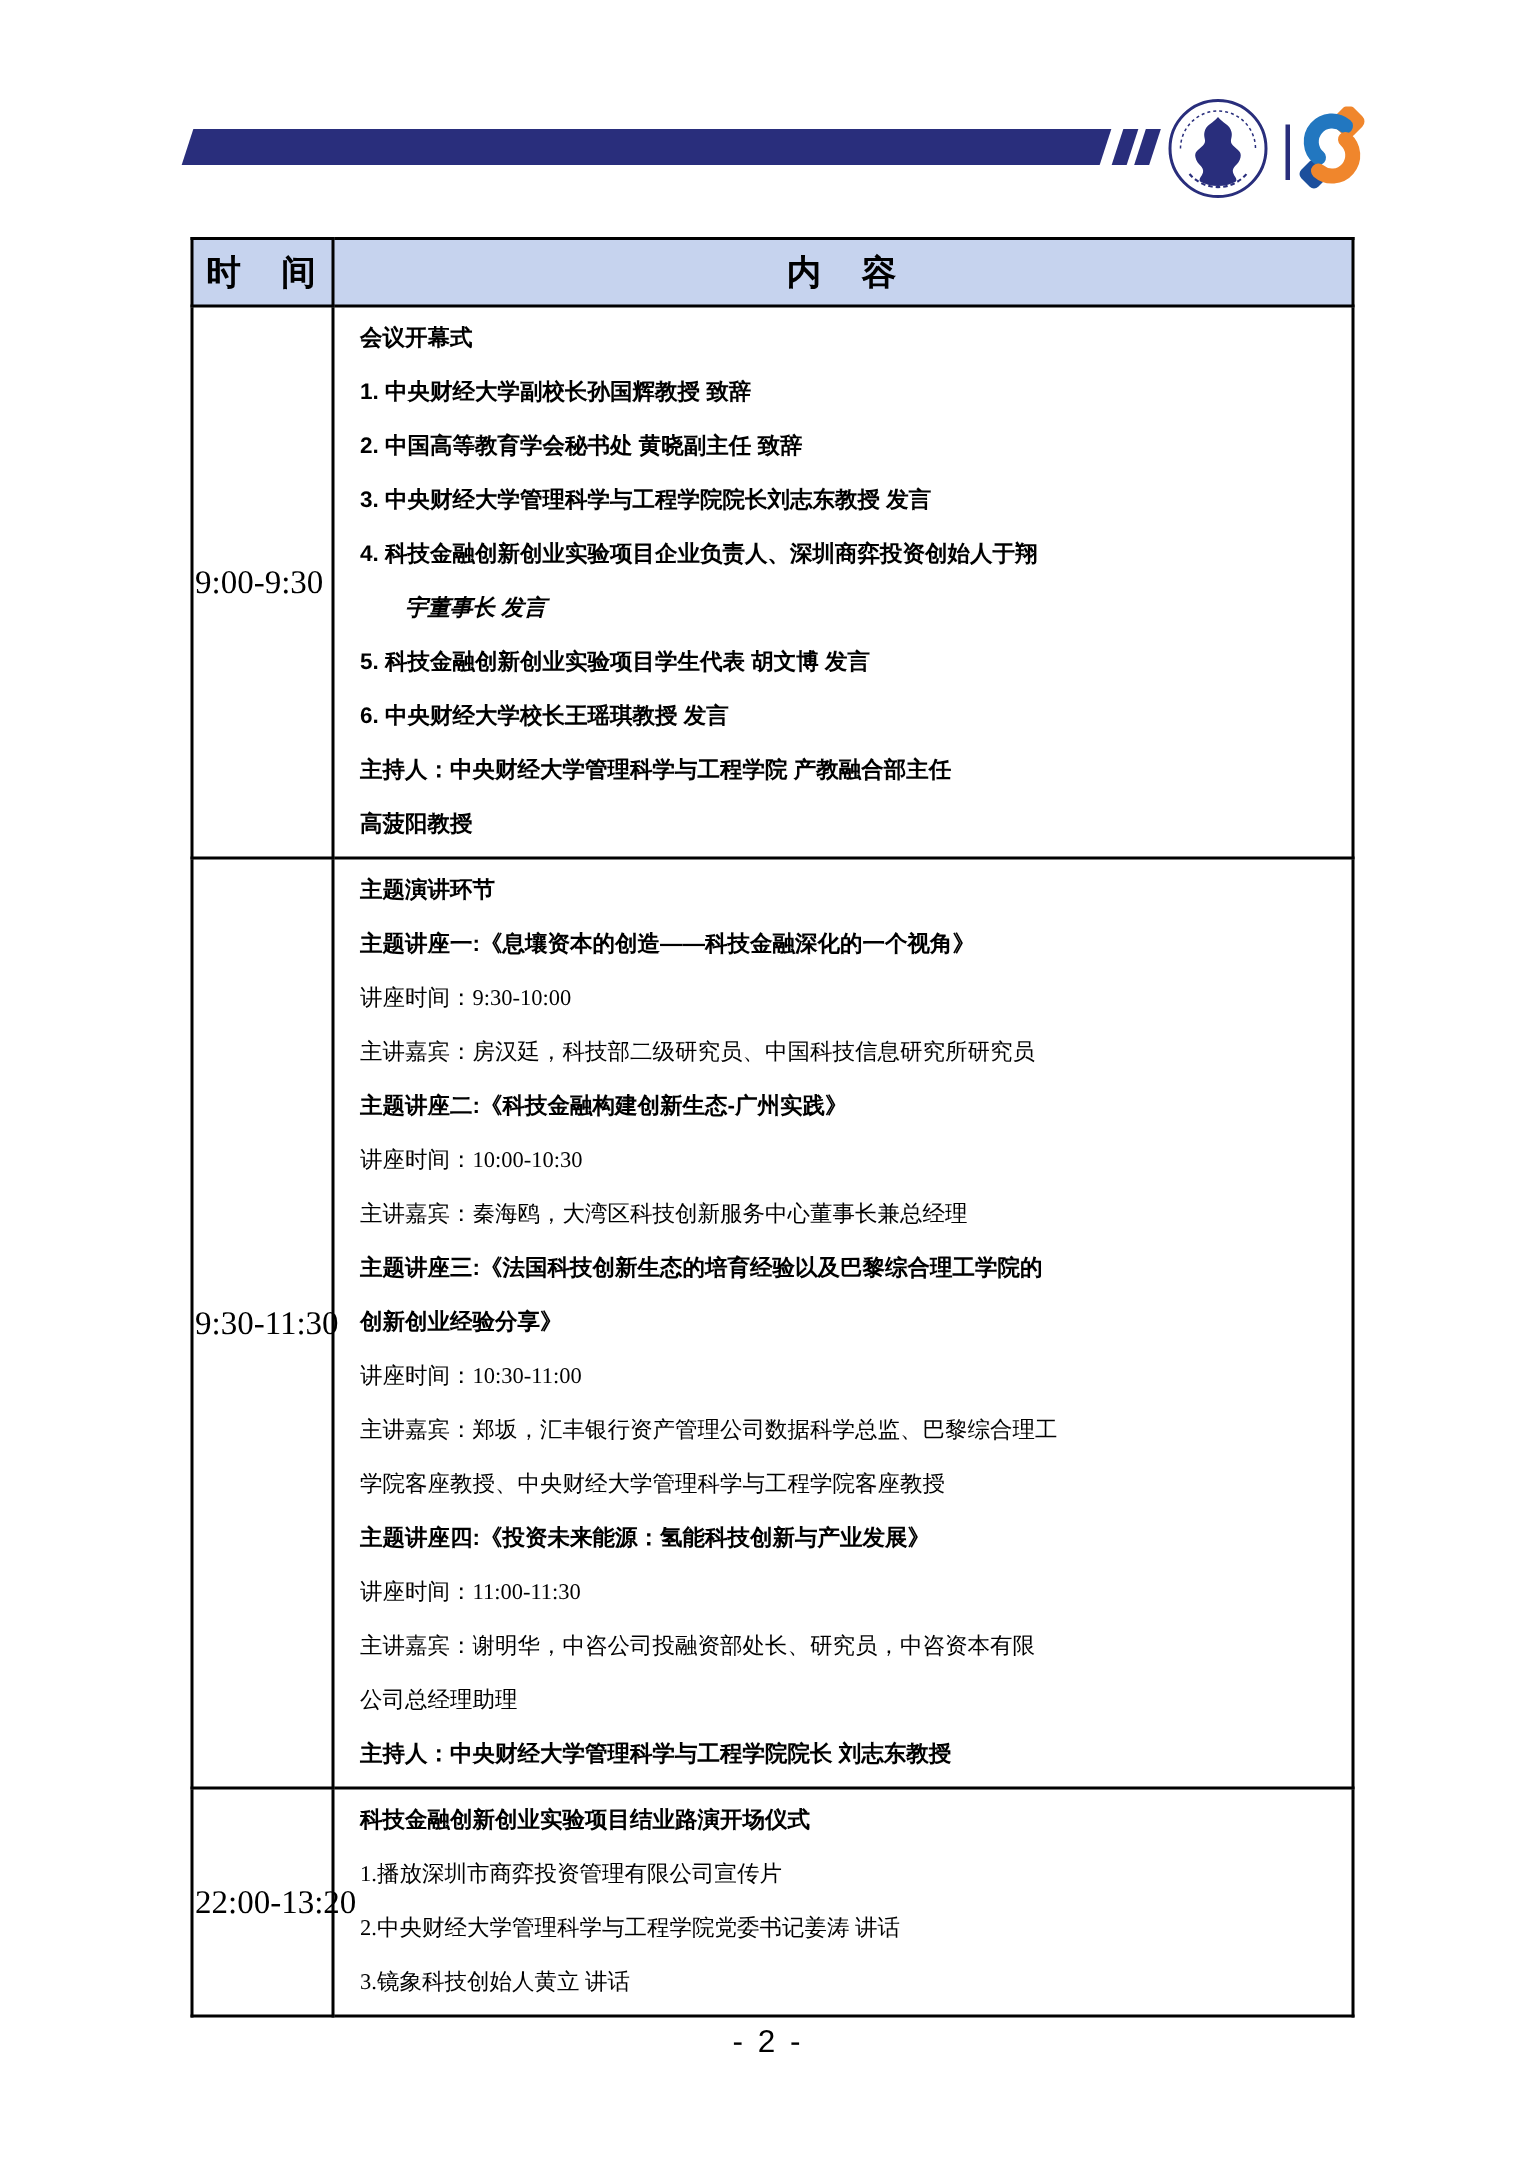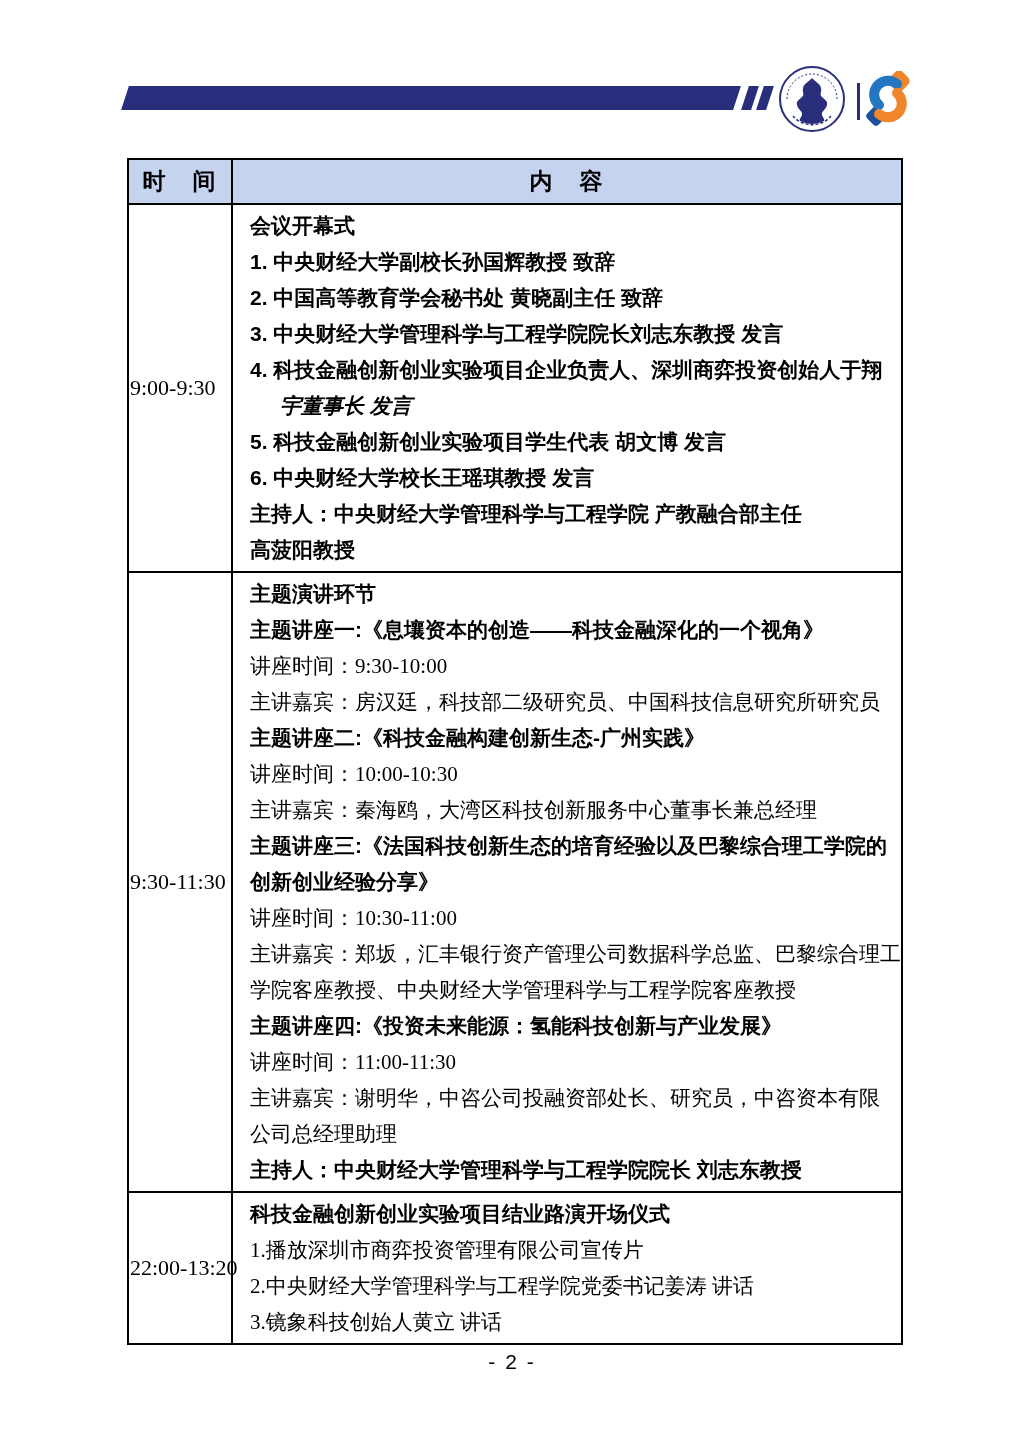--- a/index.html
+++ b/index.html
@@ -51,34 +51,34 @@
   }
   table.agenda th{
     background:var(--header-bg);
     font-family:"Liberation Sans", sans-serif;
     font-weight:bold;
     font-size:23px;
     height:45px;
     text-align:center;
     letter-spacing:2px;
   }
-  th.col-time{width:104px;}
+  th.col-time{width:94px;}
   td.time{
     text-align:left;
     vertical-align:middle;
     font-family:"Liberation Serif", serif;
     font-size:22px;
     white-space:nowrap;
   }
   td.content{
     vertical-align:top;
     padding:3px 8px 3px 17px;
   }
   .line{
-    font-size:21px;
+    font-size:15px;
     line-height:36px;
     font-family:"Liberation Serif", serif;
     white-space:nowrap;
   }
   .line.bold{
     font-family:"Liberation Sans", sans-serif;
     font-weight:bold;
   }
   .line.indent{padding-left:30px;font-style:italic;}
   

